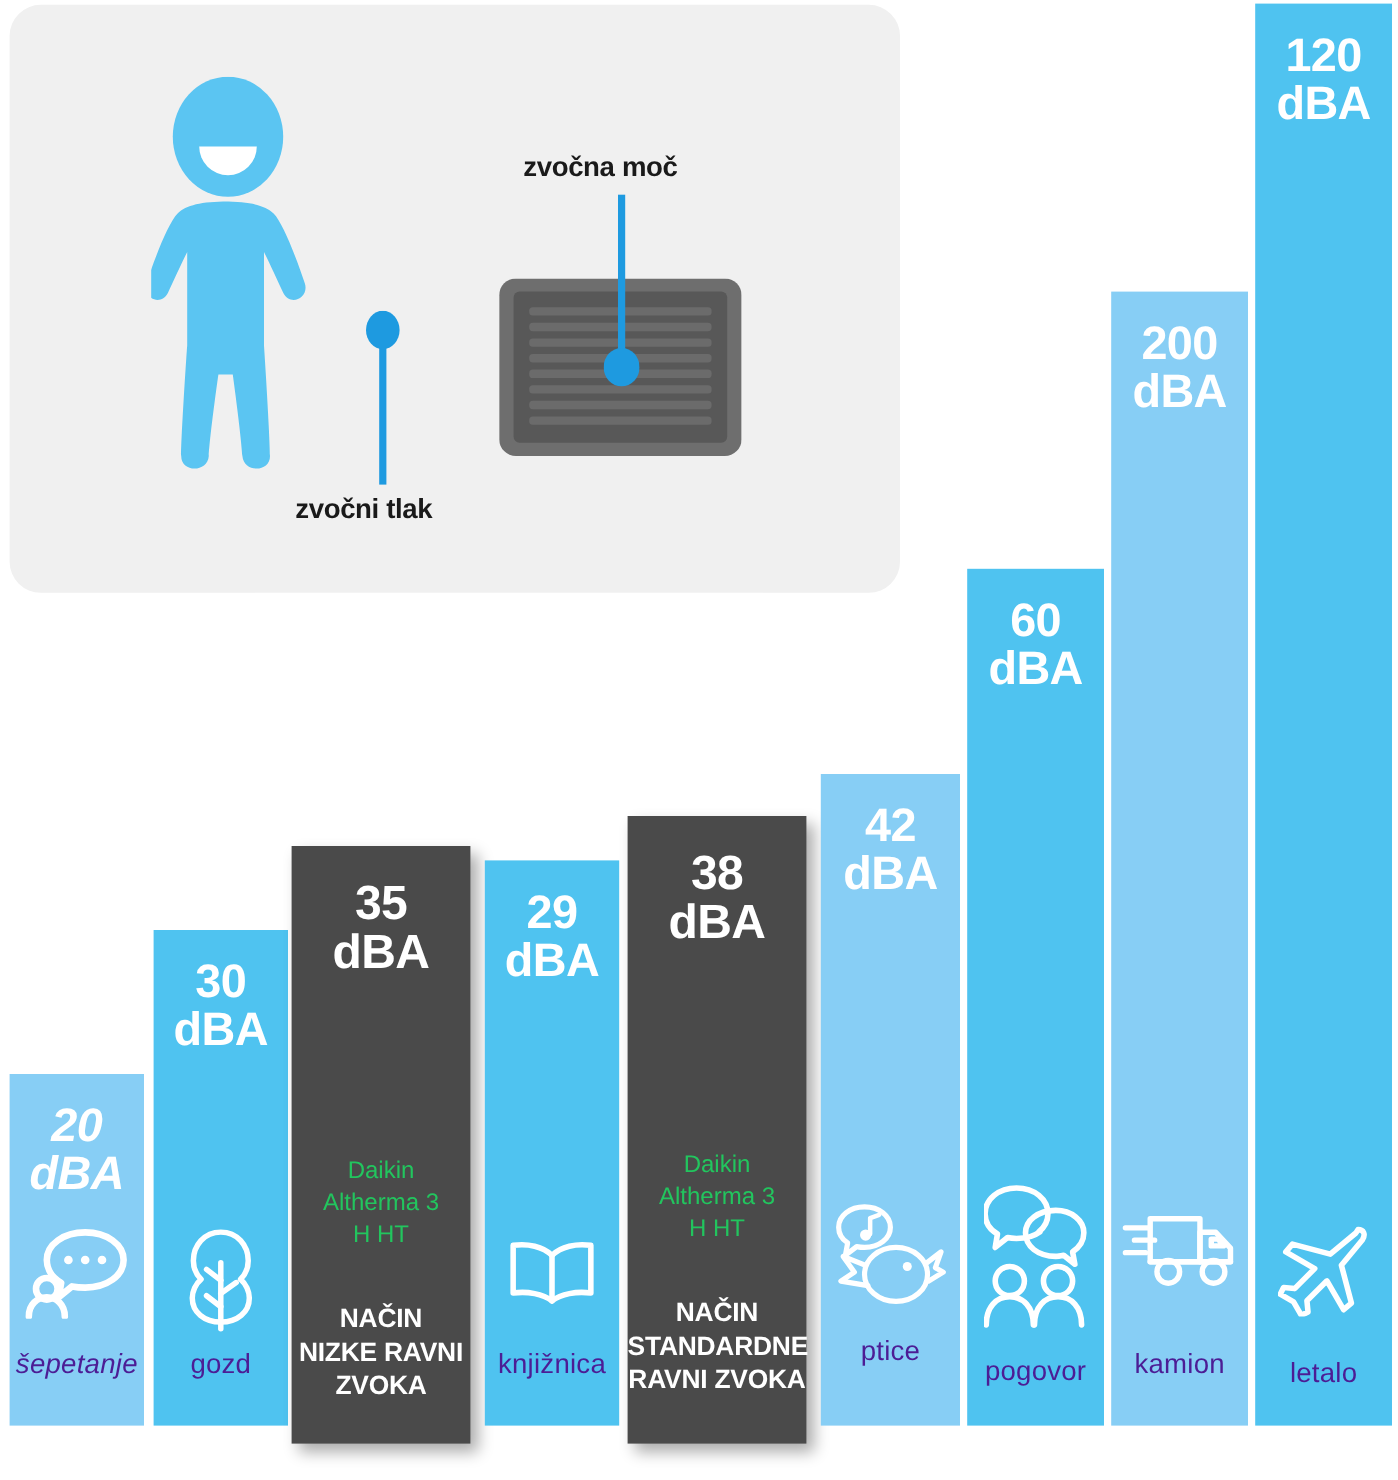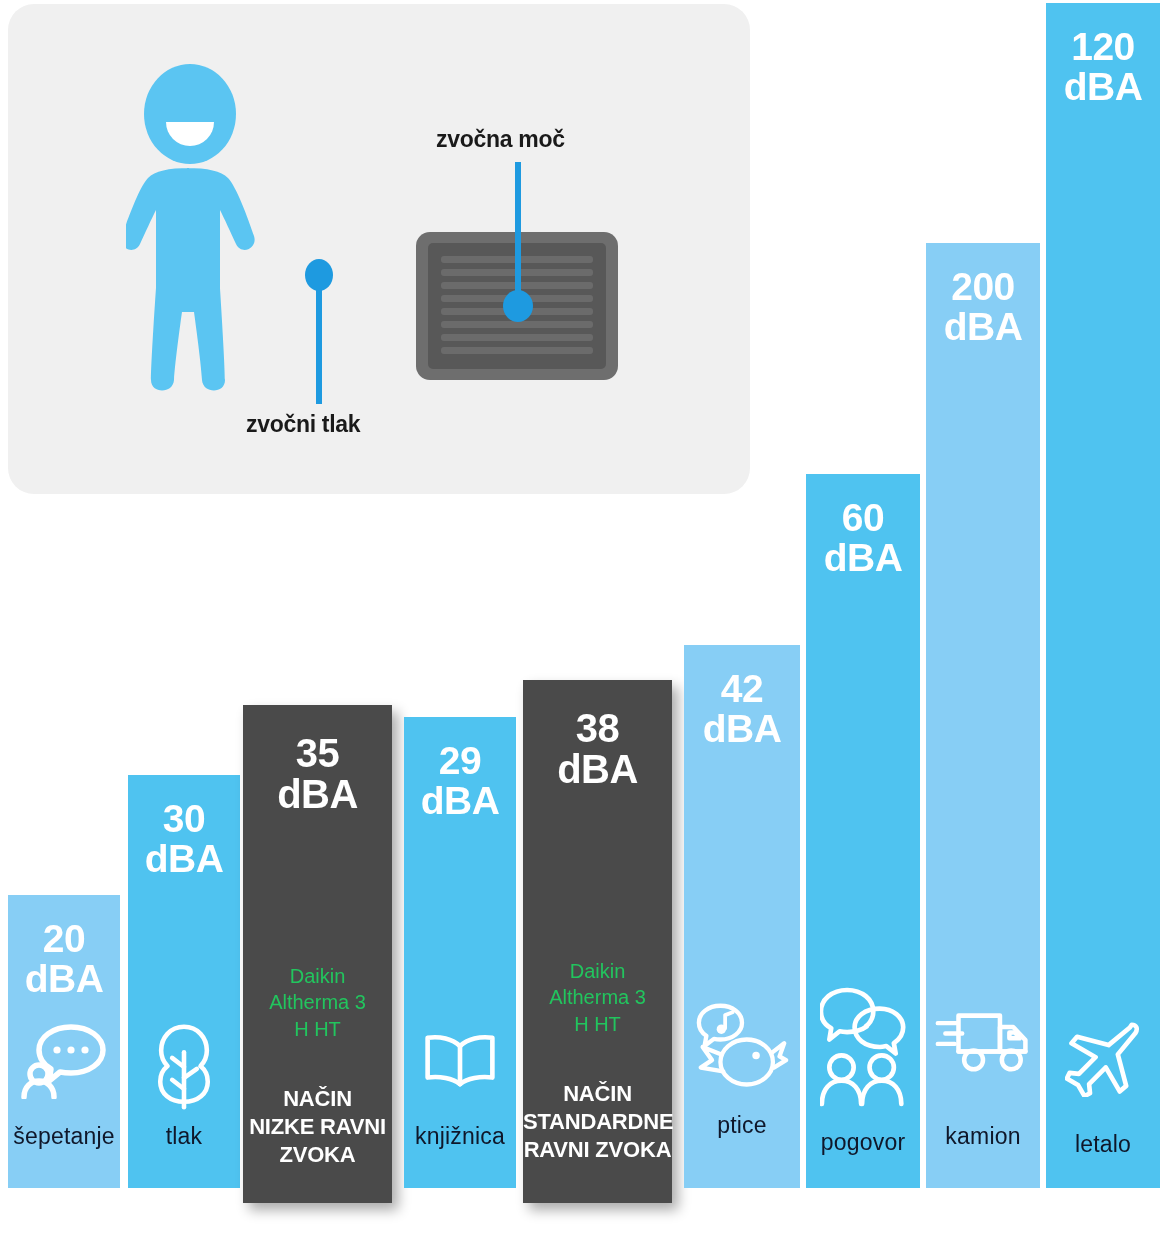--- a/index.html
+++ b/index.html
@@ -46,21 +46,21 @@
   .bar-model{
     color:#22c55e;font-weight:normal;font-size:20px;line-height:1.32;
     text-align:center;position:absolute;left:0;right:0;
   }
   .bar-mode{
     color:#ffffff;font-weight:bold;font-size:22px;line-height:1.28;
     text-align:center;position:absolute;left:0;right:0;letter-spacing:-0.2px;
   }
   .bar-icon{position:absolute;left:0;right:0;display:flex;justify-content:center;}
   .bar-caption{
-    position:absolute;left:0;right:0;text-align:center;color:#0f172a;
+    position:absolute;left:0;right:0;text-align:center;color:#4c1d95;
     font-size:23px;font-weight:normal;letter-spacing:0.2px;
   }
   svg{display:block;}
 </style>
 </head>
 <body>
 
 <div id="stage">
 
   <div class="legend-panel">
@@ -113,21 +113,21 @@
       <svg viewBox="0 0 30 160" width="30" height="160">
         <rect x="12" y="0" width="6" height="140" fill="#1e9ae0"></rect>
         <ellipse cx="15" cy="144" rx="15" ry="16" fill="#1e9ae0"></ellipse>
       </svg>
     </div>
 
     <div class="legend-label lbl-power">zvočna moč</div>
     <div class="legend-label lbl-pressure">zvočni tlak</div>
   </div>
 
-  <div class="bar light" style="left:8px;top:895px;width:112px;height:293px;">
+  <div class="bar light" style="left:8px;top:895px;width:112px;height:293px;font-style:italic;">
     <div class="bar-value">
       <span>20</span><br><span>dBA</span>
     </div>
     <div class="bar-icon" style="top:128px;">
       <svg viewBox="0 0 86 76" width="86" height="76" fill="none" stroke="#ffffff" stroke-width="5.5" stroke-linecap="round" stroke-linejoin="round">
         <path d="M50 4 C68 4 82 14 82 27 C82 40 68 50 50 50 C46 50 42 49.6 39 49 L28 58 L30 46 C23 42 18 35 18 27 C18 14 32 4 50 4 Z"></path>
         <circle cx="36" cy="27" r="3.6" fill="#ffffff" stroke="none"></circle>
         <circle cx="50" cy="27" r="3.6" fill="#ffffff" stroke="none"></circle>
         <circle cx="64" cy="27" r="3.6" fill="#ffffff" stroke="none"></circle>
         <circle cx="18" cy="51" r="9"></circle>
@@ -145,21 +145,21 @@
       <svg viewBox="0 0 70 96" width="64" height="88" fill="none" stroke="#ffffff" stroke-width="5" stroke-linecap="round" stroke-linejoin="round">
         <path d="M35 4 C20 4 10 16 10 30 C10 37 13 43 17 47 C12 51 9 58 9 64
                  C9 77 20 86 35 86 C50 86 61 77 61 64 C61 58 58 51 53 47
                  C57 43 60 37 60 30 C60 16 50 4 35 4 Z"></path>
         <path d="M35 32 V92"></path>
         <path d="M35 48 L22 38"></path>
         <path d="M35 60 L49 50"></path>
         <path d="M35 72 L22 62"></path>
       </svg>
     </div>
-    <div class="bar-caption" style="top:348px;">tlak</div>
+    <div class="bar-caption" style="top:348px;">gozd</div>
   </div>
 
   <div class="bar dark" style="left:243px;top:705px;width:149px;height:498px;">
     <div class="bar-value">
       <span>35</span><br><span>dBA</span>
     </div>
     <div class="bar-model" style="top:258px;white-space:pre-line;">Daikin
 Altherma 3
 H HT</div>
     <div class="bar-mode" style="top:380px;white-space:pre-line;">NAČIN

